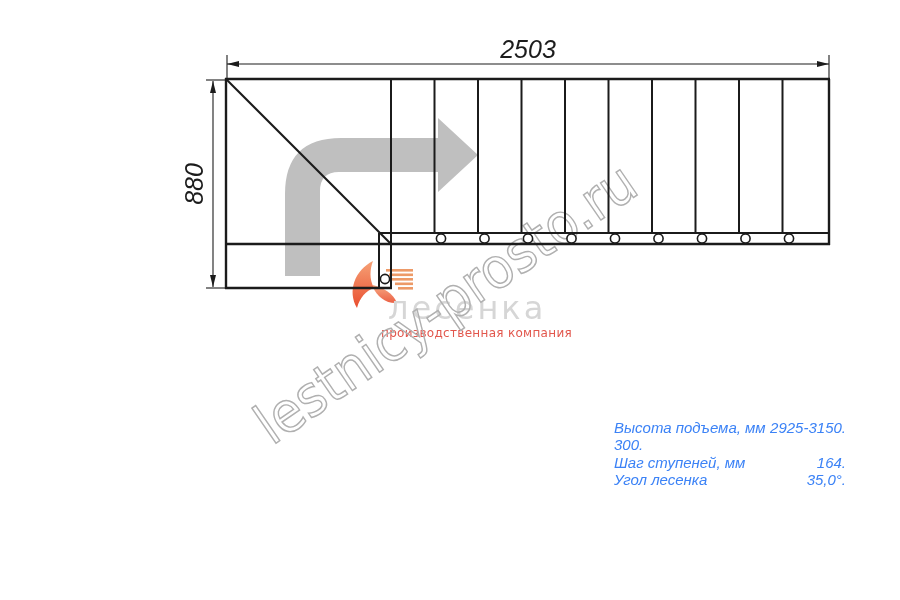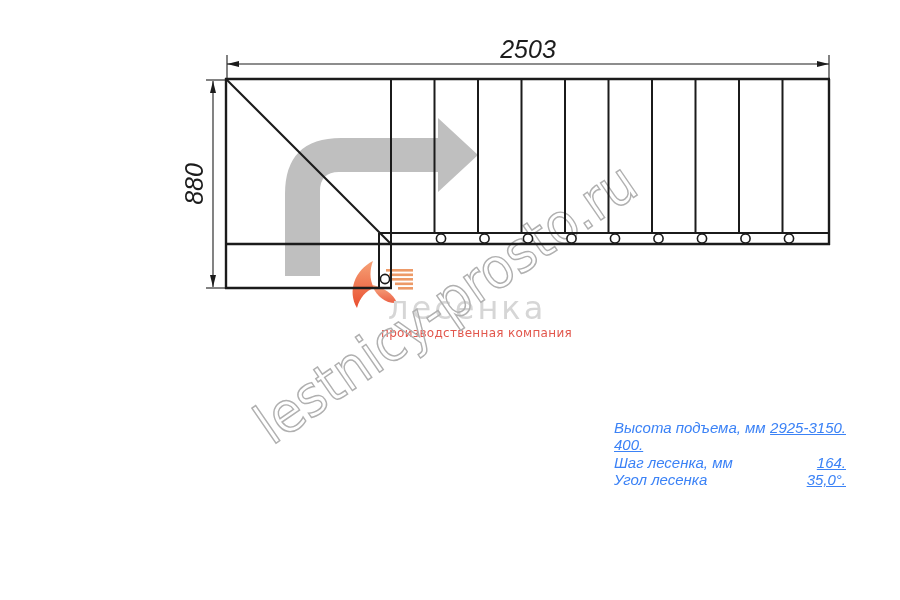--- a/index.html
+++ b/index.html
@@ -19,21 +19,21 @@
     position:absolute;
     left:614px;top:419px;width:232px;
     font-family:"Liberation Sans",sans-serif;
     font-style:italic;
     font-size:15px;
     line-height:17.4px;
     color:#3b82f6;
   }
   .spec-row{display:flex;justify-content:space-between;white-space:nowrap;}
   .spec-label{text-align:left;}
-  .spec-value{text-align:right;text-decoration:underline;}
+  .spec-value{text-align:right;}
 </style>
 </head>
 <body>
 
 <div id="stage">
   <svg width="900" height="600" viewBox="0 0 900 600">
 
     <defs>
       <linearGradient id="swooshGrad" x1="0" y1="0" x2="0" y2="1">
         <stop offset="0" stop-color="#f6a176"></stop>
@@ -118,24 +118,24 @@
     <text class="dim-text" transform="translate(203,184) rotate(-90)" text-anchor="middle">880</text>
   </svg>
 
   
   <div class="specs">
     <div class="spec-row">
       <span class="spec-label">Высота подъема, мм</span>
       <span class="spec-value">2925-3150.</span>
     </div>
     <div class="spec-row">
-      <span class="spec-value">400.</span>
+      <span class="spec-value">300.</span>
     </div>
     <div class="spec-row">
-      <span class="spec-label">Шаг лесенка, мм</span>
+      <span class="spec-label">Шаг ступеней, мм</span>
       <span class="spec-value">164.</span>
     </div>
     <div class="spec-row">
       <span class="spec-label">Угол лесенка</span>
       <span class="spec-value">35,0°.</span>
     </div>
   </div>
 </div>
 
 </body></html>

